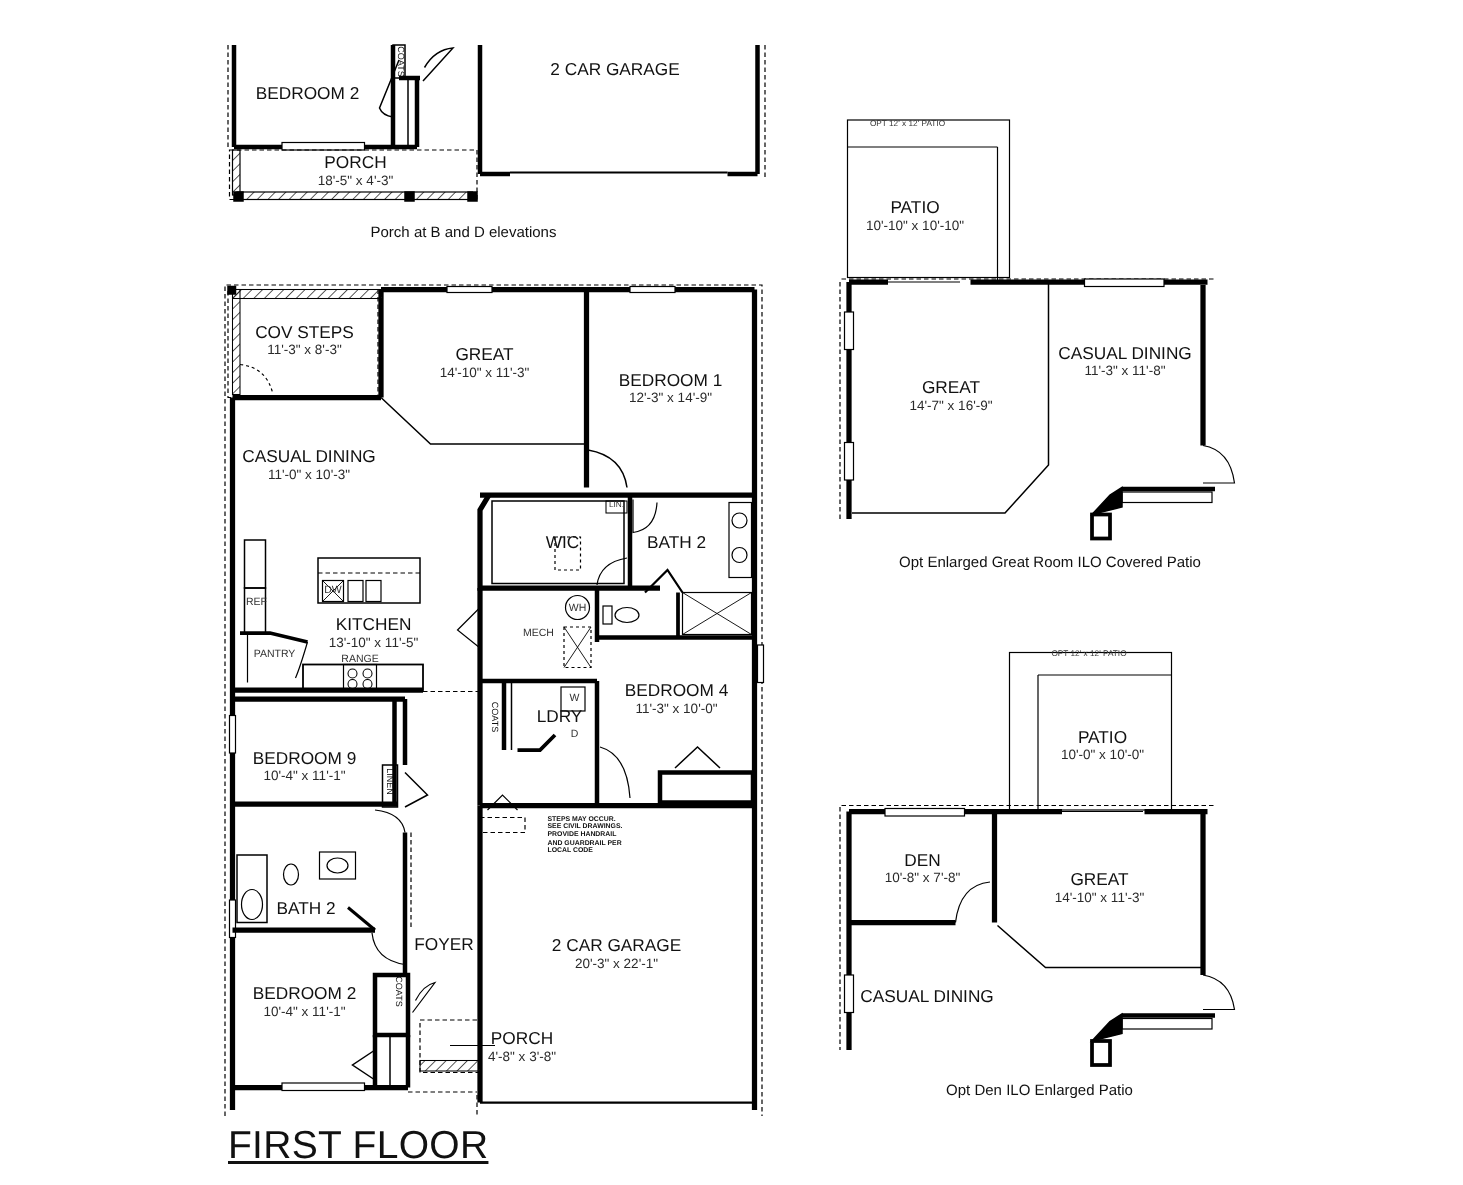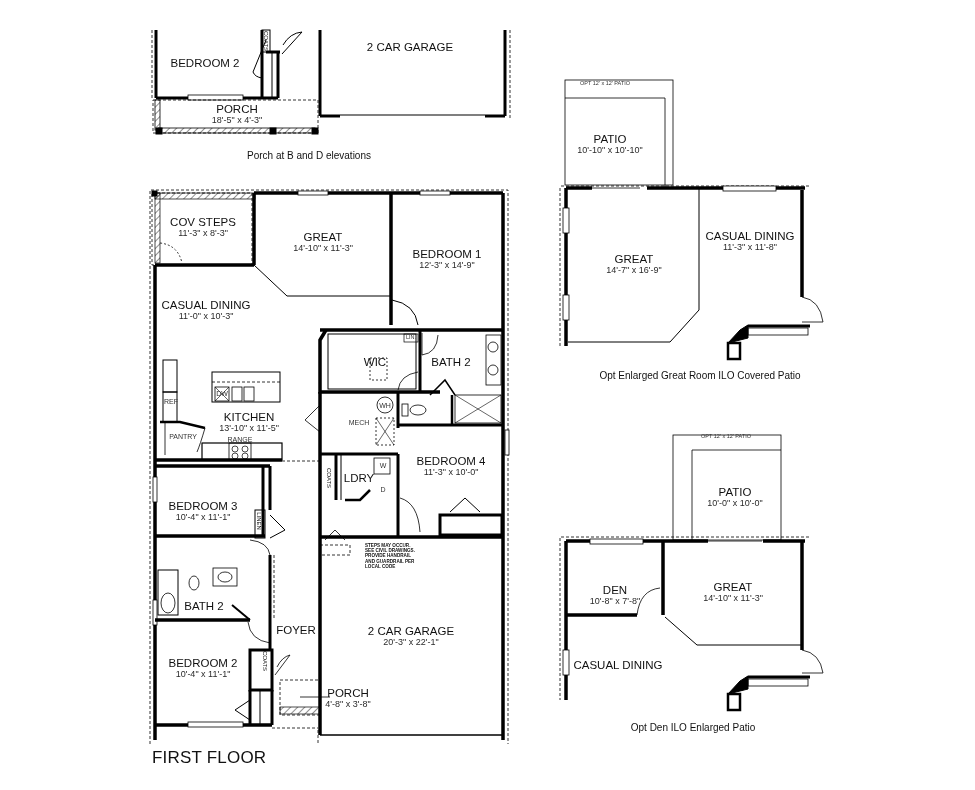--- a/index.html
+++ b/index.html
@@ -4,21 +4,21 @@
 <style>
   html, body { margin: 0; padding: 0; background: #ffffff; }
   body { width: 975px; height: 790px; position: relative; overflow: hidden; font-family: "Liberation Sans", sans-serif; }
   svg.plan { position: absolute; left: 0; top: 0; }
   .lbl { position: absolute; text-align: center; color: #111; font-family: "Liberation Sans", sans-serif; white-space: nowrap; transform: translateX(-50%); }
   .room { font-size: 11.5px; line-height: 12px; }
   .dim { display: block; font-size: 9px; line-height: 10px; color: #2a2a2a; }
   .small { font-size: 7px; color: #333; }
   .tiny { font-size: 5.5px; color: #333; }
   .caption { font-size: 10px; color: #111; }
-  .big { font-size: 17px; letter-spacing: 0.2px; transform: none; }
+  .big { font-size: 26px; letter-spacing: 0.2px; transform: none; text-decoration: underline; }
   .vert { transform: translateX(-50%) rotate(90deg); font-size: 6px; }
   .note { position: absolute; font-size: 4.6px; line-height: 5.2px; font-weight: bold; color: #111; white-space: nowrap; }
 </style>
 </head>
 <body>
 
 <svg class="plan" width="975" height="790" viewBox="0 0 975 790" xmlns="http://www.w3.org/2000/svg">
   <defs>
     <pattern id="hatch" patternUnits="userSpaceOnUse" width="5" height="5" patternTransform="rotate(45)">
       <line x1="0" y1="0" x2="0" y2="5" stroke="#222" stroke-width="1"></line>
@@ -244,25 +244,25 @@
 <div class="lbl room" style="left:451px;top:356px;">BATH 2</div>
 <div class="lbl tiny" style="left:411px;top:334px;">LIN.</div>
 <div class="lbl room" style="left:249px;top:411px;"><span>KITCHEN</span><span class="dim">13'-10" x 11'-5"</span></div>
 <div class="lbl small" style="left:171px;top:398px;">REF</div>
 <div class="lbl small" style="left:222px;top:390px;">DW</div>
 <div class="lbl small" style="left:183px;top:433px;">PANTRY</div>
 <div class="lbl small" style="left:240px;top:436px;">RANGE</div>
 <div class="lbl small" style="left:359px;top:419px;">MECH</div>
 <div class="lbl small" style="left:385px;top:402px;">WH</div>
 <div class="lbl room" style="left:451px;top:455px;"><span>BEDROOM 4</span><span class="dim">11'-3" x 10'-0"</span></div>
-<div class="lbl room" style="left:359px;top:472px;">LDRY</div>
+<div class="lbl room" style="left:359px;top:472px;padding-left:28px;">LDRY</div>
 <div class="lbl small" style="left:383px;top:462px;">W</div>
 <div class="lbl small" style="left:383px;top:486px;">D</div>
 <div class="lbl vert" style="left:329px;top:475px;">COATS</div>
-<div class="lbl room" style="left:203px;top:500px;"><span>BEDROOM 3</span><span class="dim">10'-4" x 11'-1"</span></div>
+<div class="lbl room" style="left:203px;top:500px;"><span>BEDROOM 9</span><span class="dim">10'-4" x 11'-1"</span></div>
 <div class="lbl vert" style="left:259px;top:518px;">LINEN</div>
 <div class="lbl room" style="left:204px;top:600px;">BATH 2</div>
 <div class="lbl room" style="left:296px;top:624px;">FOYER</div>
 <div class="lbl room" style="left:411px;top:625px;"><span>2 CAR GARAGE</span><span class="dim">20'-3" x 22'-1"</span></div>
 <div class="lbl room" style="left:203px;top:657px;"><span>BEDROOM 2</span><span class="dim">10'-4" x 11'-1"</span></div>
 <div class="lbl vert" style="left:265px;top:658px;">COATS</div>
 <div class="lbl room" style="left:348px;top:687px;"><span>PORCH</span><span class="dim">4'-8" x 3'-8"</span></div>
 <div class="note" style="left:365px;top:543px;">
   <div>STEPS MAY OCCUR.</div>
   <div>SEE CIVIL DRAWINGS.</div>
@@ -273,16 +273,16 @@
 <div class="lbl big" style="left:152px;top:748px;">FIRST FLOOR</div>
 
 <div class="lbl tiny" style="left:605px;top:80px;">OPT 12' x 12' PATIO</div>
 <div class="lbl room" style="left:610px;top:133px;"><span>PATIO</span><span class="dim">10'-10" x 10'-10"</span></div>
 <div class="lbl room" style="left:634px;top:253px;"><span>GREAT</span><span class="dim">14'-7" x 16'-9"</span></div>
 <div class="lbl room" style="left:750px;top:230px;"><span>CASUAL DINING</span><span class="dim">11'-3" x 11'-8"</span></div>
 <div class="lbl caption" style="left:700px;top:370px;">Opt Enlarged Great Room ILO Covered Patio</div>
 
 <div class="lbl tiny" style="left:726px;top:433px;">OPT 12' x 12' PATIO</div>
 <div class="lbl room" style="left:735px;top:486px;"><span>PATIO</span><span class="dim">10'-0" x 10'-0"</span></div>
-<div class="lbl room" style="left:615px;top:584px;"><span>DEN</span><span class="dim">10'-8" x 7'-8"</span></div>
+<div class="lbl room" style="left:615px;top:568px;"><span>DEN</span><span class="dim">10'-8" x 7'-8"</span></div>
 <div class="lbl room" style="left:733px;top:581px;"><span>GREAT</span><span class="dim">14'-10" x 11'-3"</span></div>
 <div class="lbl room" style="left:618px;top:659px;">CASUAL DINING</div>
 <div class="lbl caption" style="left:693px;top:722px;">Opt Den ILO Enlarged Patio</div>
 
 </body></html>

